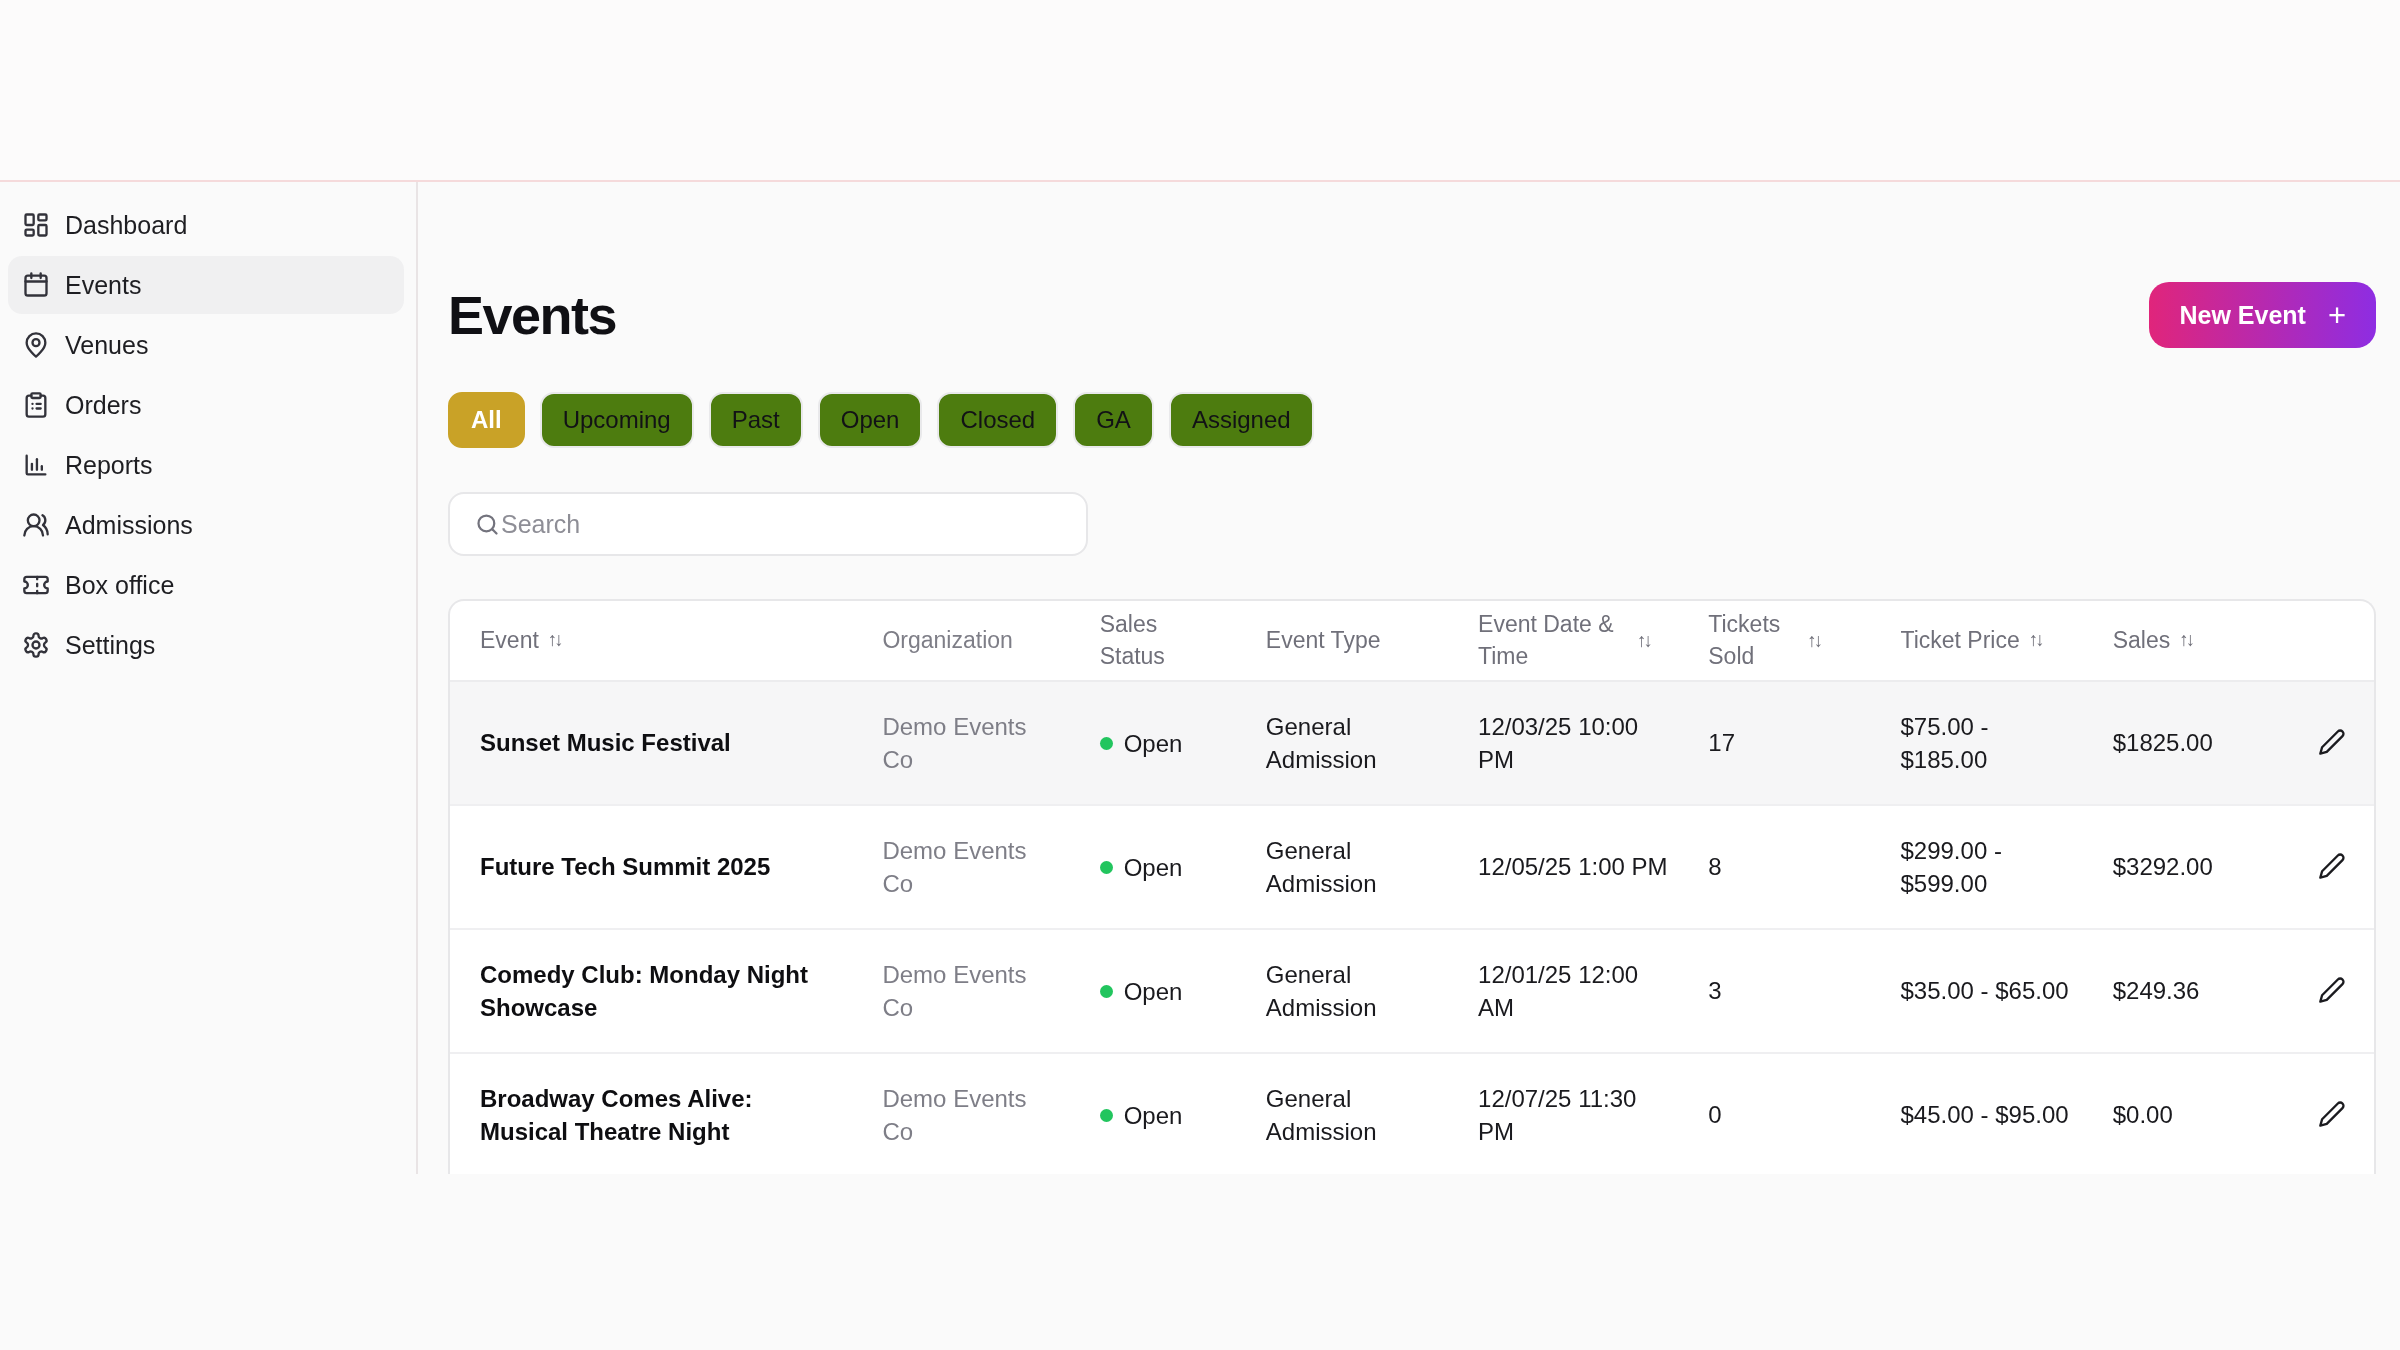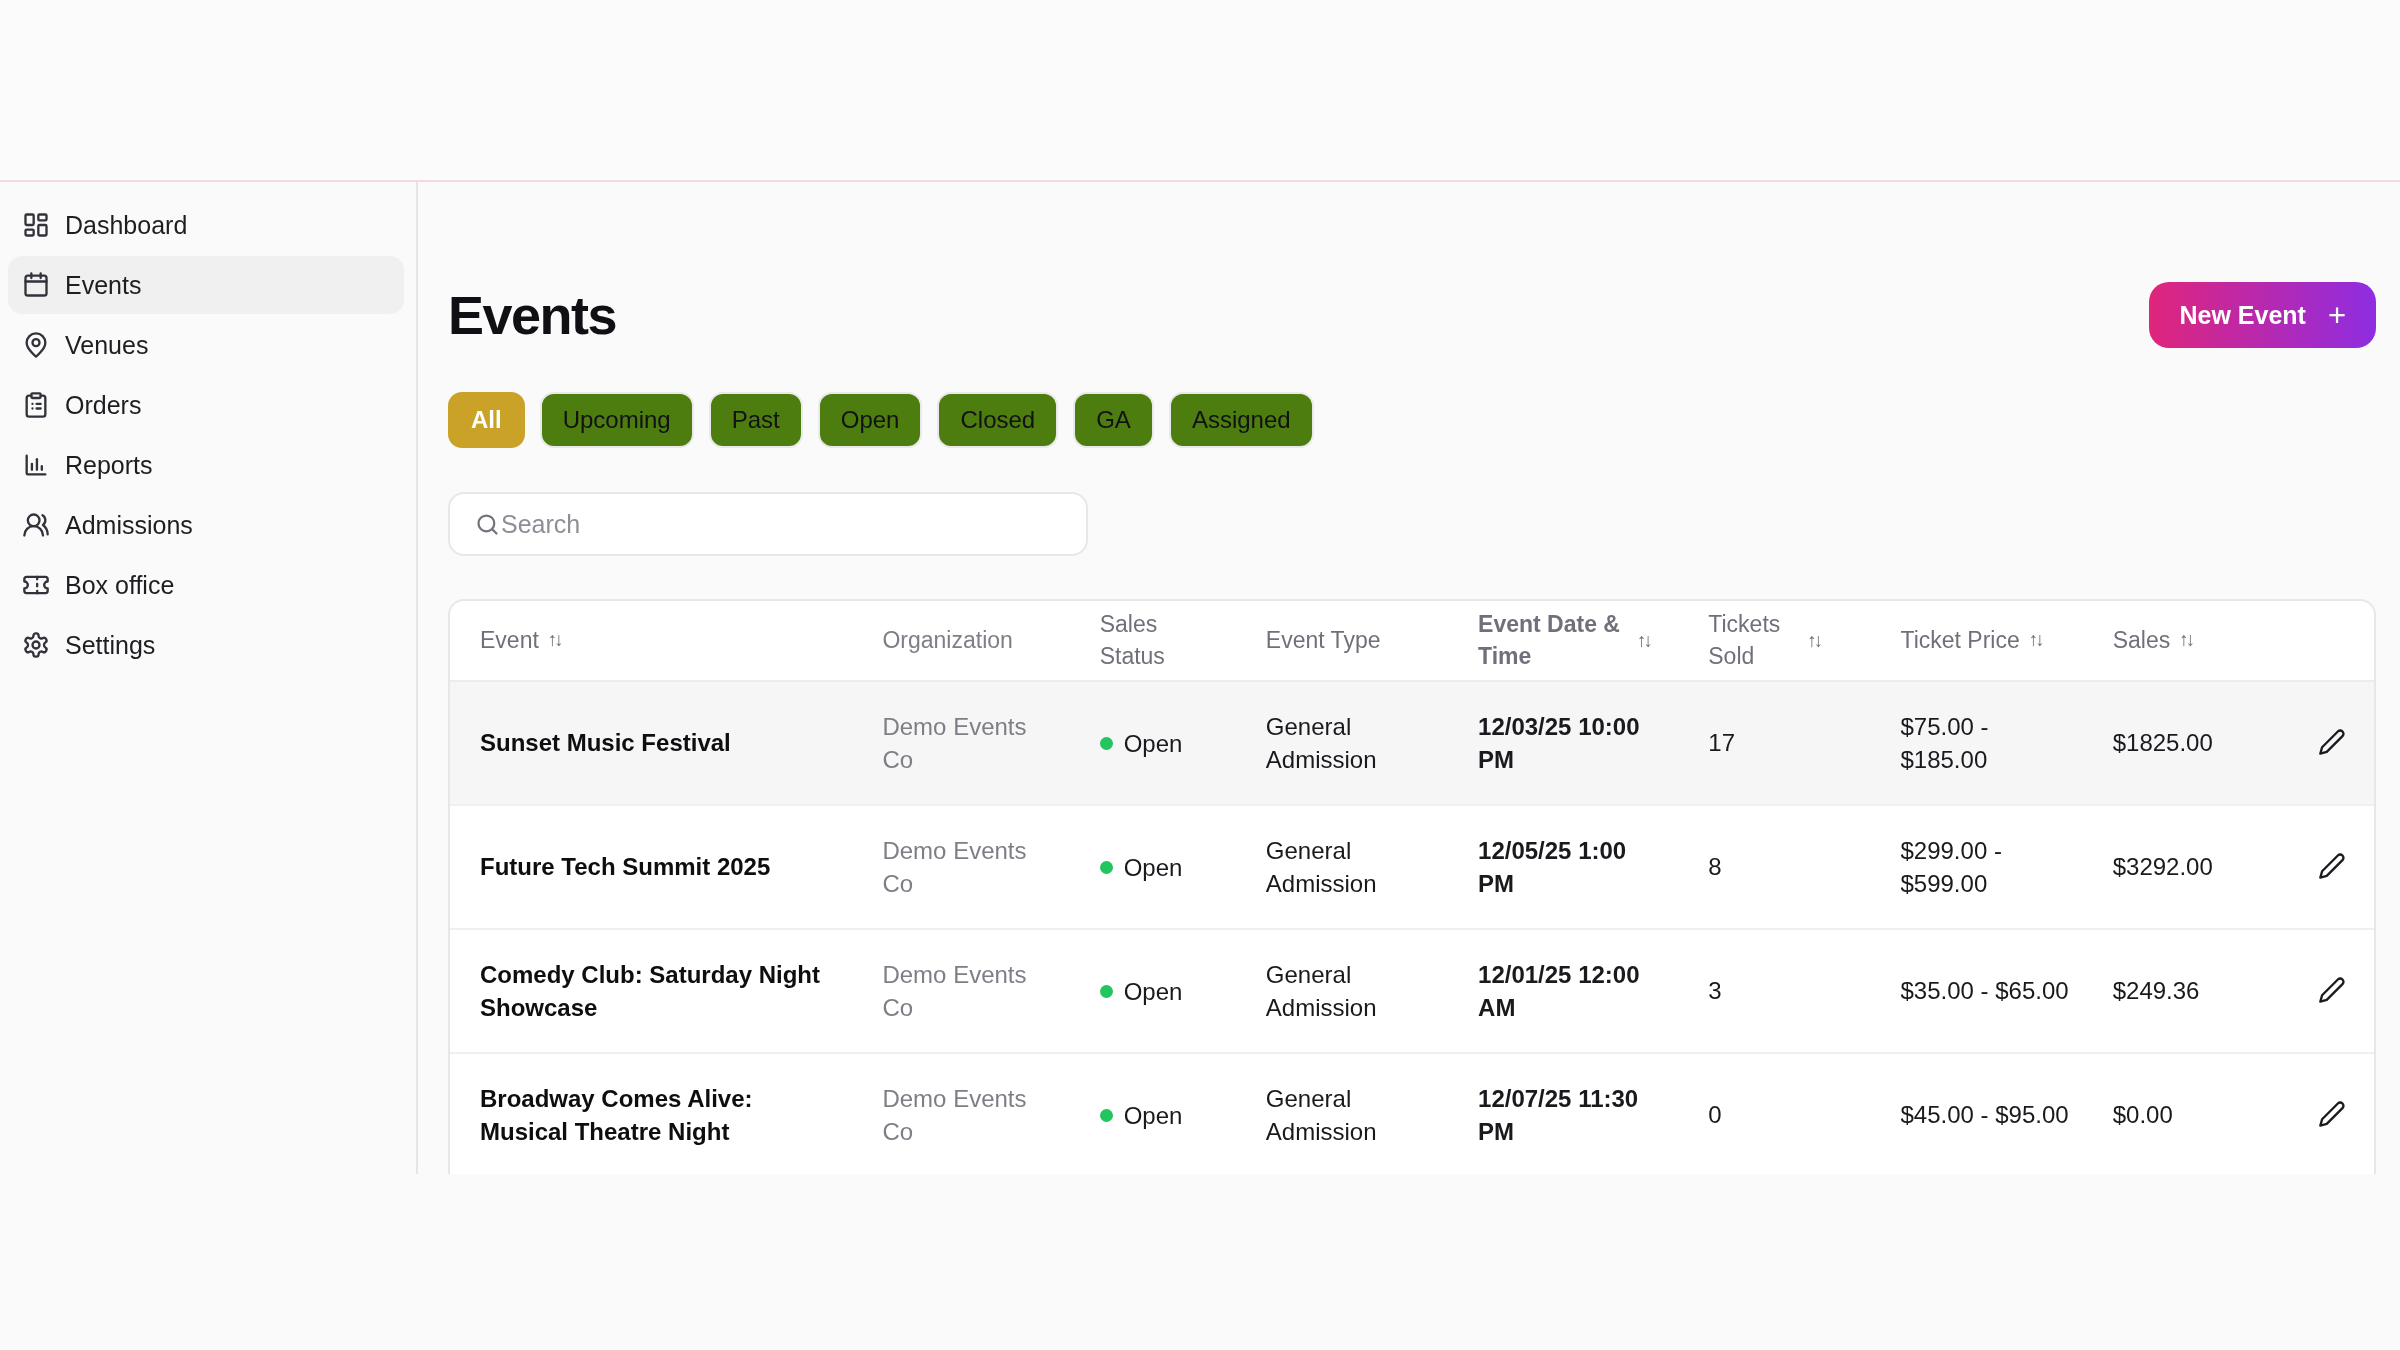--- a/index.html
+++ b/index.html
@@ -86,21 +86,21 @@
   tbody td {
     height:124px; vertical-align:middle;
     font-size:24px; line-height:1.38; color:#1A1A1E;
     border-bottom:2px solid #EFEFF1;
   }
   tbody tr.highlighted td { background:#F6F6F7; }
   .col-event { width:432px; }
   .col-organization { width:217px; padding-right:60px; }
   .col-sales_status { width:166px; }
   .col-event_type { width:212px; padding-right:36px;margin-left:35px; }
-  .col-event_datetime { width:230px; padding-right:40px;font-weight:bold; }
+  .col-event_datetime { width:230px; padding-right:40px; }
   .col-tickets_sold { width:192px; }
   .col-ticket_price { width:212px; padding-right:36px; }
   .col-sales { width:194px; }
   .col-actions { width:67px; }
   th.col-event, td.col-event { padding-left:30px; }
   td.col-event { padding-right:36px; }
   .event-name { font-weight:600; color:#0E0E11; }
   .col-organization span { color:#7E7E87; }
   .col-sales_status .th-label { max-width:80px; }
   .col-event_datetime .th-label { max-width:150px; }
@@ -310,21 +310,21 @@
               <td class="col-event_type"><span>General Admission</span></td>
               <td class="col-event_datetime"><span>12/05/25 1:00 PM</span></td>
               <td class="col-tickets_sold"><span>8</span></td>
               <td class="col-ticket_price"><span>$299.00 - $599.00</span></td>
               <td class="col-sales"><span>$3292.00</span></td>
               <td class="col-actions"><button class="edit-btn"><span><svg viewBox="0 0 24 24" fill="none" stroke="currentColor" stroke-width="2" stroke-linecap="round" stroke-linejoin="round">
                       <path d="M17 3a2.828 2.828 0 1 1 4 4L7.5 20.5 2 22l1.5-5.5L17 3z"></path>
                     </svg></span></button></td>
             </tr>
             <tr>
-              <td class="col-event"><span class="event-name">Comedy Club: Saturday Night Showcase</span></td>
+              <td class="col-event"><span class="event-name">Comedy Club: Monday Night Showcase</span></td>
               <td class="col-organization"><span>Demo Events Co</span></td>
               <td class="col-sales_status"><span class="status">
                   <span class="dot"></span>
                   <span>Open</span>
                 </span></td>
               <td class="col-event_type"><span>General Admission</span></td>
               <td class="col-event_datetime"><span>12/01/25 12:00 AM</span></td>
               <td class="col-tickets_sold"><span>3</span></td>
               <td class="col-ticket_price"><span>$35.00 - $65.00</span></td>
               <td class="col-sales"><span>$249.36</span></td>

